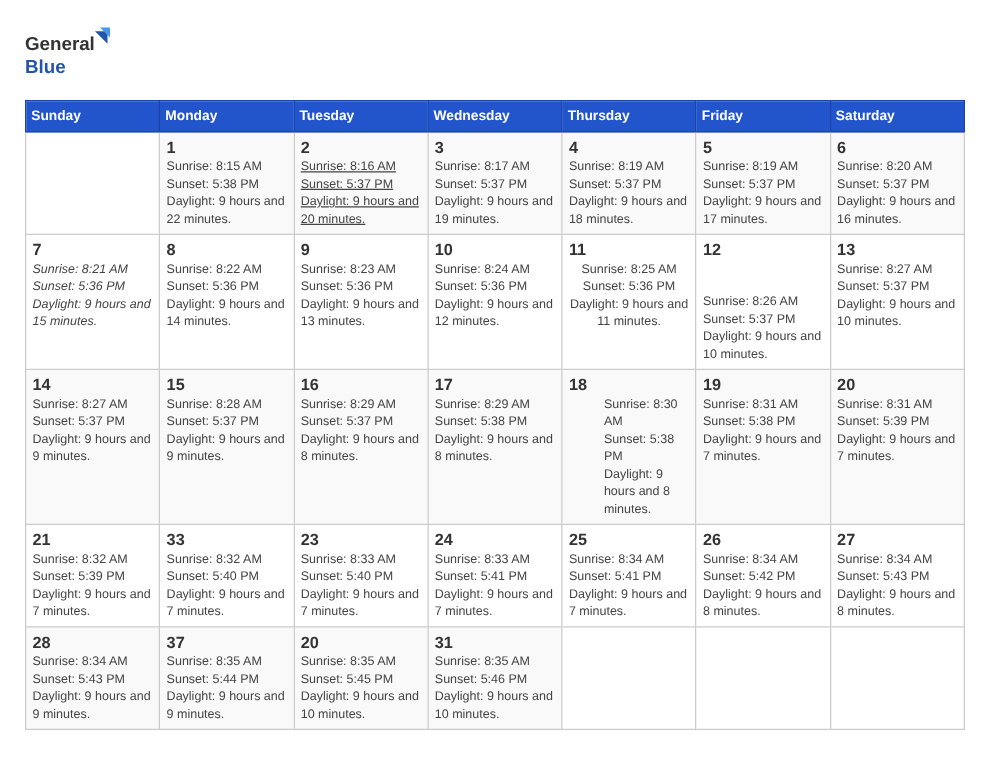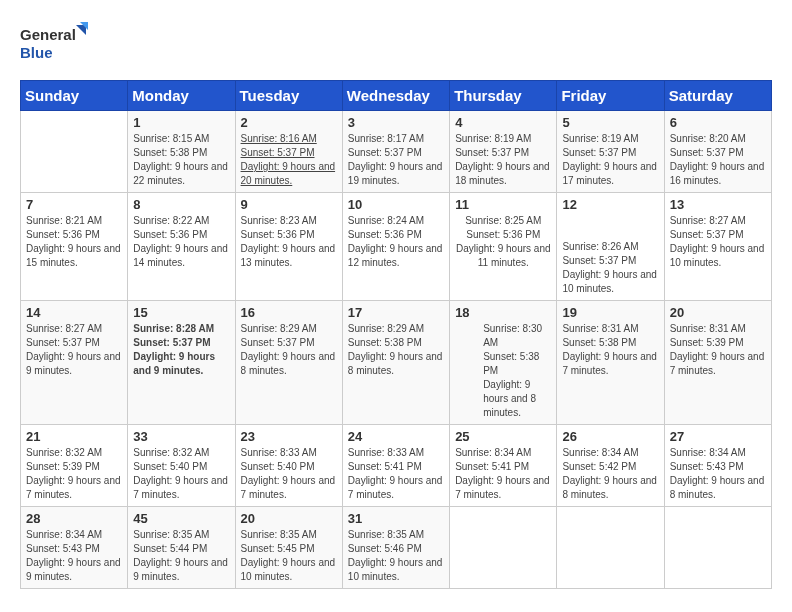--- a/index.html
+++ b/index.html
@@ -34,21 +34,21 @@
     table {
       width: 100%;
       border-collapse: collapse;
       font-size: 11px;
     }
     thead tr th {
       background: #2255cc;
       color: #fff;
       padding: 6px 4px;
       text-align: left;
-      font-size: 15px;
+      font-size: 11px;
       font-weight: bold;
       border: 1px solid #1a44aa;
     }
     tbody tr td {
       border: 1px solid #ccc;
       padding: 4px 5px;
       vertical-align: top;
       width: 107px;
       min-height: 80px;
       background: #fff;
@@ -134,21 +134,21 @@
         <td>
           <span class="day-num">6</span>
           <div class="day-info" style="white-space: pre-line;">Sunrise: 8:20 AM
 Sunset: 5:37 PM
 Daylight: 9 hours and 16 minutes.</div>
         </td>
       </tr>
       <tr>
         <td>
           <span class="day-num">7</span>
-          <div class="day-info" style="white-space: pre-line;">Sunrise: 8:21 AM
+          <div class="day-info" style="white-space: pre-line; font-style: italic;">Sunrise: 8:21 AM
 Sunset: 5:36 PM
 Daylight: 9 hours and 15 minutes.</div>
         </td>
         <td>
           <span class="day-num">8</span>
           <div class="day-info" style="white-space: pre-line;">Sunrise: 8:22 AM
 Sunset: 5:36 PM
 Daylight: 9 hours and 14 minutes.</div>
         </td>
         <td>
@@ -184,21 +184,21 @@
       </tr>
       <tr>
         <td>
           <span class="day-num">14</span>
           <div class="day-info" style="white-space: pre-line;">Sunrise: 8:27 AM
 Sunset: 5:37 PM
 Daylight: 9 hours and 9 minutes.</div>
         </td>
         <td>
           <span class="day-num">15</span>
-          <div class="day-info" style="white-space: pre-line; font-weight: bold;">Sunrise: 8:28 AM
+          <div class="day-info" style="white-space: pre-line;">Sunrise: 8:28 AM
 Sunset: 5:37 PM
 Daylight: 9 hours and 9 minutes.</div>
         </td>
         <td>
           <span class="day-num">16</span>
           <div class="day-info" style="white-space: pre-line;">Sunrise: 8:29 AM
 Sunset: 5:37 PM
 Daylight: 9 hours and 8 minutes.</div>
         </td>
         <td>
@@ -271,21 +271,21 @@
         </td>
       </tr>
       <tr>
         <td>
           <span class="day-num">28</span>
           <div class="day-info" style="white-space: pre-line;">Sunrise: 8:34 AM
 Sunset: 5:43 PM
 Daylight: 9 hours and 9 minutes.</div>
         </td>
         <td>
-          <span class="day-num">45</span>
+          <span class="day-num">37</span>
           <div class="day-info" style="white-space: pre-line;">Sunrise: 8:35 AM
 Sunset: 5:44 PM
 Daylight: 9 hours and 9 minutes.</div>
         </td>
         <td>
           <span class="day-num">20</span>
           <div class="day-info" style="white-space: pre-line;">Sunrise: 8:35 AM
 Sunset: 5:45 PM
 Daylight: 9 hours and 10 minutes.</div>
         </td>

